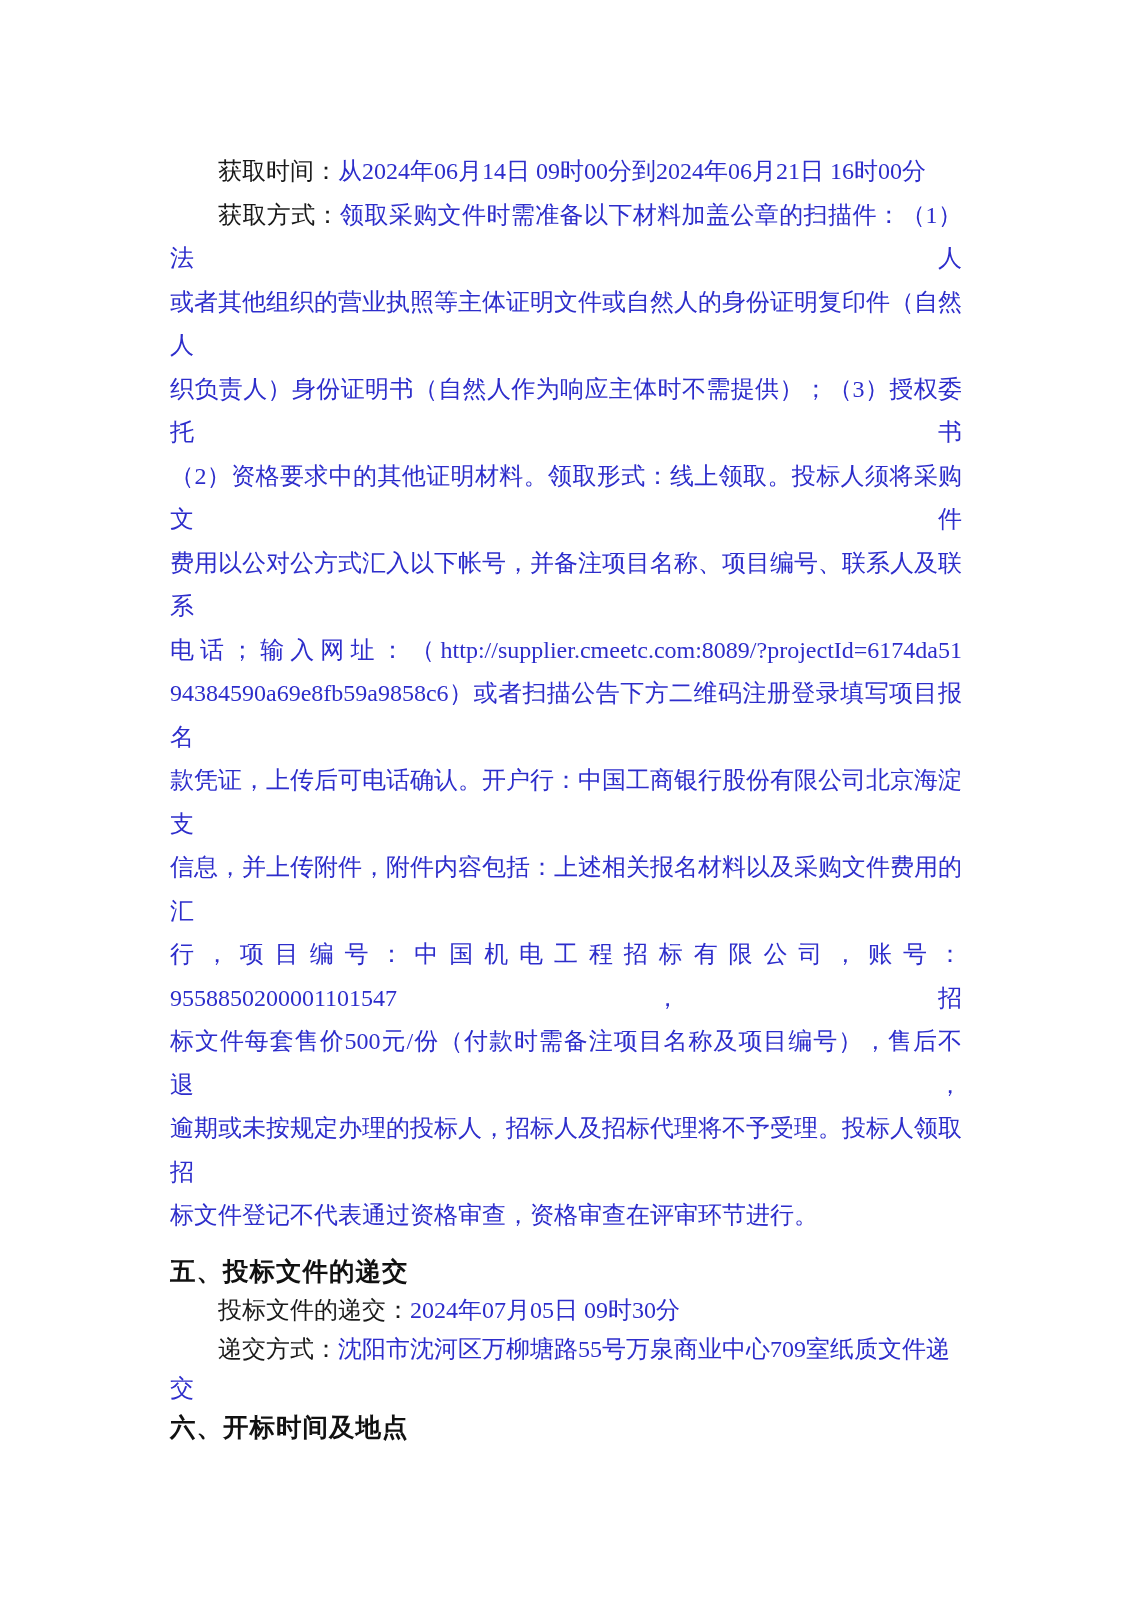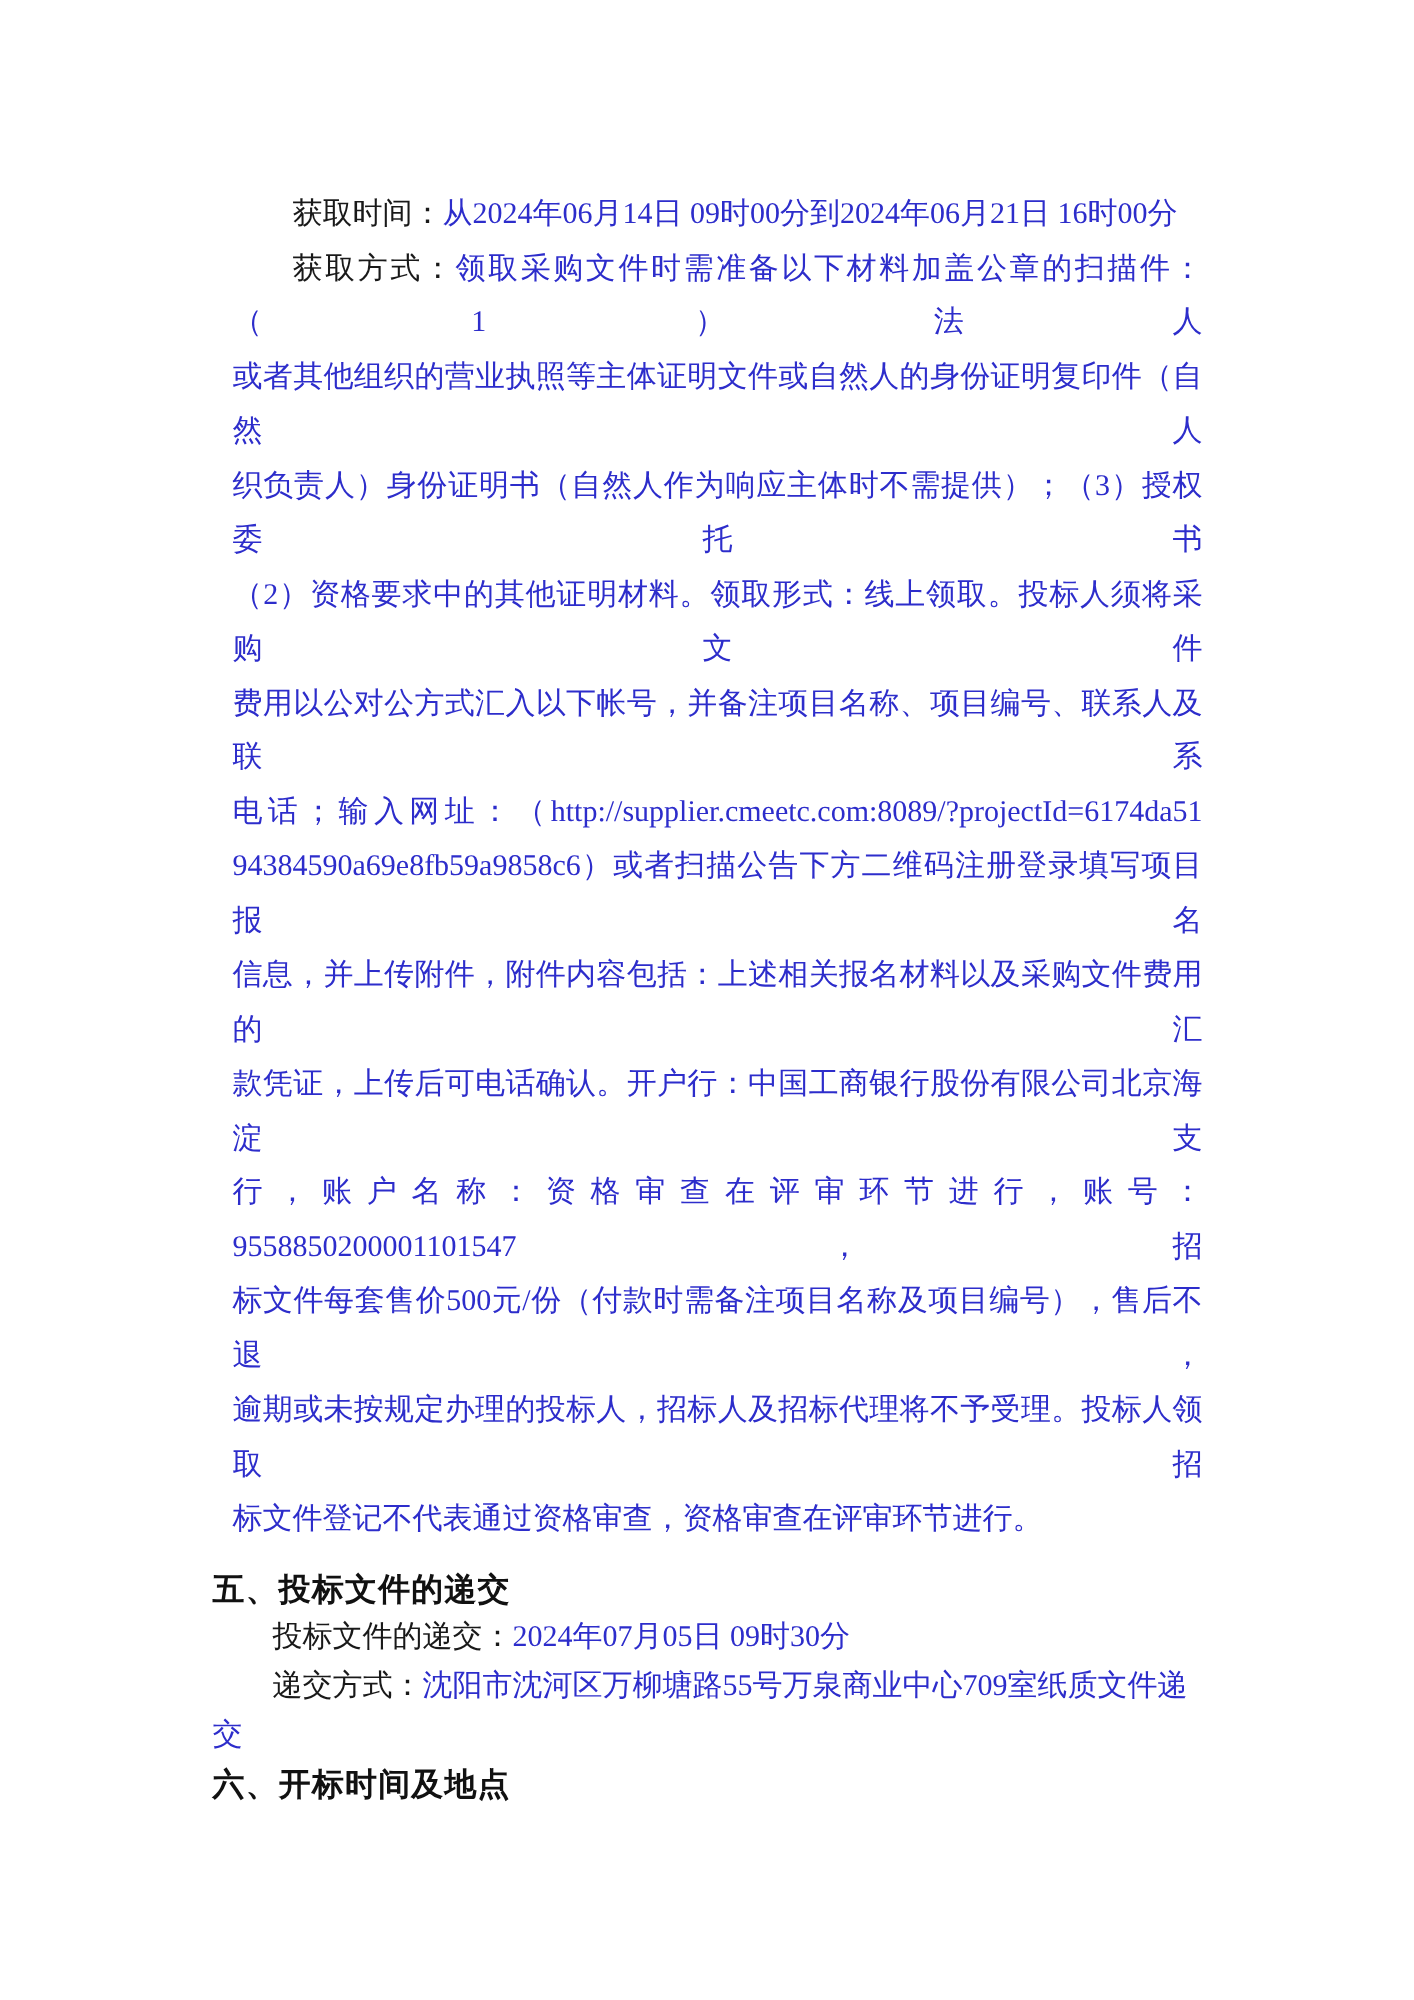--- a/index.html
+++ b/index.html
@@ -13,21 +13,21 @@
     font-size: 24px;
     color: #191919;
     overflow: hidden;
   }
   .content {
     position: absolute;
     left: 170px;
     top: 150px;
     width: 792px;
   }
-  .line { line-height: 43.5px; white-space: pre-wrap; margin-left: 16px; }
+  .line { line-height: 43.5px; white-space: pre-wrap; }
   .sec  { line-height: 39px;   white-space: pre-wrap; }
   .just { text-align: justify; text-align-last: justify; }
   .indent2 { text-indent: 48px; }
   .blue { color: #2d2dcb; }
   .black { color: #191919; }
   .heading {
     font-family: Liberation Serif, serif;
     font-weight: 700;
     font-size: 25.5px;
     color: #111111;
@@ -47,23 +47,23 @@
     <div class="line indent2"><span class="black">获取时间：</span><span class="blue">从2024年06月14日&nbsp;09时00分到2024年06月21日&nbsp;16时00分</span></div>
 
     <div>
       <div class="line indent2 just"><span class="black">获取方式：</span><span class="blue">领取采购文件时需准备以下材料加盖公章的扫描件：（1）法人</span></div>
       <div class="line just blue">或者其他组织的营业执照等主体证明文件或自然人的身份证明复印件（自然人</div>
       <div class="line just blue">织负责人）身份证明书（自然人作为响应主体时不需提供）；（3）授权委托书</div>
       <div class="line just blue">（2）资格要求中的其他证明材料。领取形式：线上领取。投标人须将采购文件</div>
       <div class="line just blue">费用以公对公方式汇入以下帐号，并备注项目名称、项目编号、联系人及联系</div>
       <div class="line just blue">电话；输入网址：（http://supplier.cmeetc.com:8089/?projectId=6174da51</div>
       <div class="line just blue">94384590a69e8fb59a9858c6）或者扫描公告下方二维码注册登录填写项目报名</div>
+      <div class="line just blue">款凭证，上传后可电话确认。开户行：中国工商银行股份有限公司北京海淀支</div>
       <div class="line just blue">信息，并上传附件，附件内容包括：上述相关报名材料以及采购文件费用的汇</div>
-      <div class="line just blue">款凭证，上传后可电话确认。开户行：中国工商银行股份有限公司北京海淀支</div>
-      <div class="line just blue">行，账户名称：资格审查在评审环节进行，账号：9558850200001101547，招</div>
+      <div class="line just blue">行，项目编号：中国机电工程招标有限公司，账号：9558850200001101547，招</div>
       <div class="line just blue">标文件每套售价500元/份（付款时需备注项目名称及项目编号），售后不退，</div>
       <div class="line just blue">逾期或未按规定办理的投标人，招标人及招标代理将不予受理。投标人领取招</div>
       <div class="line blue">标文件登记不代表通过资格审查，资格审查在评审环节进行。</div>
     </div>
 
     <h2 class="heading first">五、投标文件的递交</h2>
     <div class="sec indent2"><span class="black">投标文件的递交：</span><span class="blue">2024年07月05日&nbsp;09时30分</span></div>
     <div class="sec indent2"><span class="black">递交方式：</span><span class="blue">沈阳市沈河区万柳塘路55号万泉商业中心709室纸质文件递交</span></div>
 
     <h2 class="heading">六、开标时间及地点</h2>

